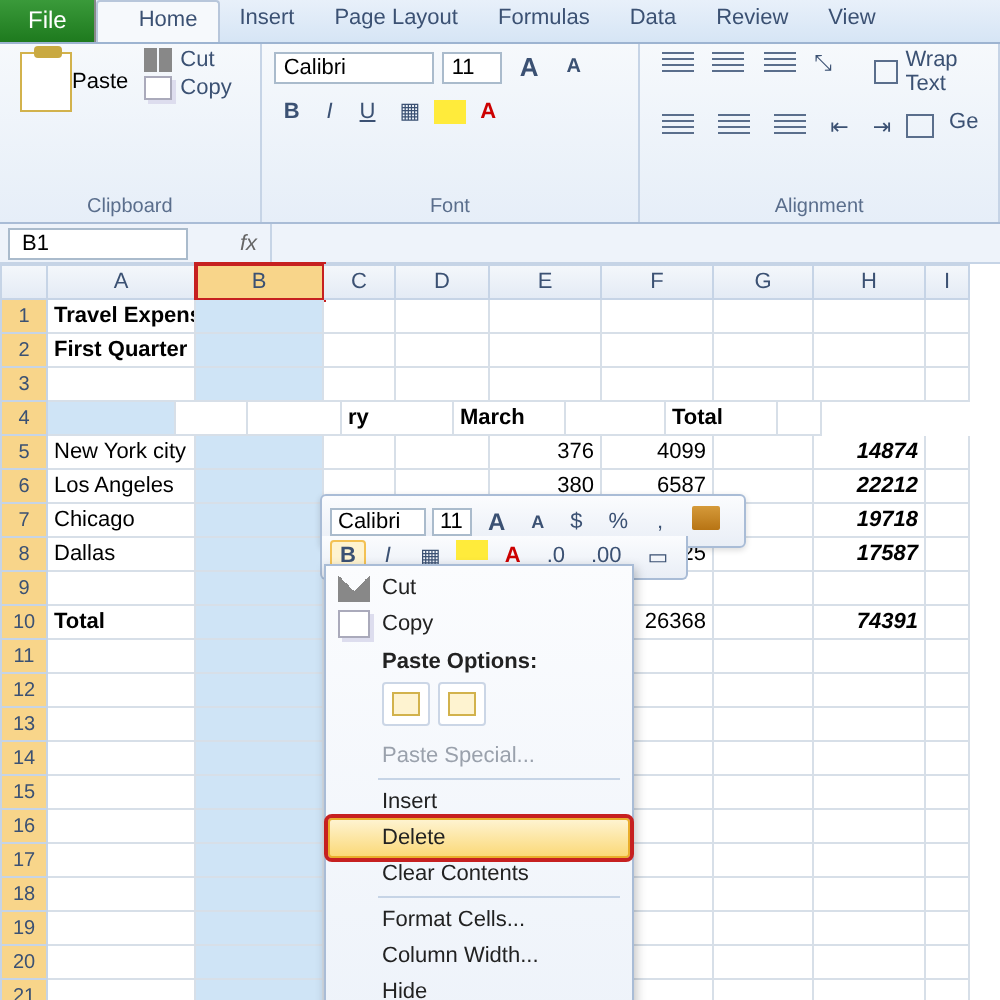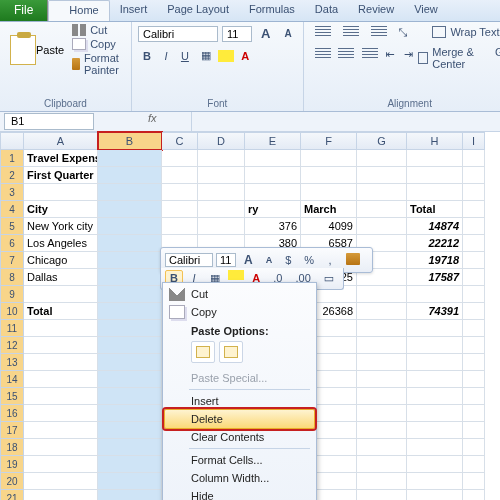--- a/index.html
+++ b/index.html
@@ -31,21 +31,21 @@
 .bold { font-weight:bold; }
 .ital { font-style:italic; }
 .under { text-decoration:underline; }
 .align-group .ar { display:flex; gap:2px; margin-bottom:4px; }
 .lines { width:16px; height:12px; display:inline-block; background: repeating-linear-gradient(#5a6e8c,#5a6e8c 1px,transparent 1px,transparent 3px); }
 .wrap-row { display:flex; align-items:center; gap:4px; color:#3b5173; margin-bottom:3px; }
 .wrap-ico { width:14px; height:12px; border:1px solid #5a6e8c; }
 .minibar { position:absolute; left:160px; top:115px; background:linear-gradient(#fbfcfe,#e9eef6); border:1px solid #a9bcd6; border-radius:3px; padding:3px 4px; display:flex; gap:3px; align-items:center; box-shadow:0 1px 3px rgba(0,0,0,.15); z-index:5; }
 .minibar .btn { font-size:11px; }
 .mini-bold { background:#fef3d0; border:1px solid #f3c153; border-radius:2px; }
-.namebox-row { display:flex; border-bottom:1px solid #c6d4e6; background:#eef3fa; height:20px;gap:28px; }
+.namebox-row { display:flex; align-items:center; border-bottom:1px solid #c6d4e6; background:#eef3fa; height:20px; }
 .namebox { width:90px; border:1px solid #abc; background:#fff; margin:1px 4px; padding:1px 6px; }
 .fx { font-style:italic; color:#666; padding:0 6px;margin-left:16px; }
 .fbar { flex:1; border-left:1px solid #c6d4e6; height:100%; }
 .sheet { position:relative; }
 .colhdrs { display:flex; height:18px; }
 .rowhdr { width:24px; background:linear-gradient(#f4f7fb,#e4ebf5); border:1px solid #c6d4e6; border-top:none; text-align:center; color:#3b5173; font-size:10px; line-height:17px; }
 .corner { width:24px; height:18px; background:linear-gradient(#f4f7fb,#e4ebf5); border:1px solid #c6d4e6; }
 .ch { height:18px; background:linear-gradient(#f4f7fb,#e4ebf5); border:1px solid #c6d4e6; border-left:none; text-align:center; color:#3b5173; line-height:17px; }
 .ch.sel { background:#f8d58a; }
 .ch.boxed { outline:2px solid #c62020; outline-offset:-1px; }
@@ -96,24 +96,20 @@
       </div>
       <div class="clip-list">
         <div class="clip-item">
             <span class="ico ico-cut"></span>
             <span>Cut</span>
           </div>
         <div class="clip-item">
             <span class="ico ico-copy"></span>
             <span>Copy</span>
           </div>
-        <div class="clip-item">
-            <span class="ico ico-brush"></span>
-            <span>Format Painter</span>
-          </div>
       </div>
     </div>
     <div class="group-label">Clipboard</div>
   </div>
 
   <div class="group font-group" style="width:200px">
     <div>
       <div class="row1">
         <div class="font-sel">Calibri</div>
         <div class="size-sel">11</div>
@@ -146,21 +142,20 @@
           </div>
       </div>
       <div class="ar">
         <span class="btn"><span class="lines"></span></span>
         <span class="btn"><span class="lines"></span></span>
         <span class="btn"><span class="lines"></span></span>
         <span class="btn">⇤</span>
         <span class="btn">⇥</span>
         <div class="wrap-row">
             <span class="wrap-ico"></span>
-            <span>Merge &amp; Center</span>
           </div>
         <span style="margin-left:6px;color:#3b5173">Ge</span>
       </div>
     </div>
     <div class="group-label">Alignment</div>
   </div>
 </div>
 
 <div class="namebox-row">
   <div class="namebox">B1</div>
@@ -213,21 +208,20 @@
         <div class="c wC"></div>
         <div class="c wD"></div>
         <div class="c wE"></div>
         <div class="c wF"></div>
         <div class="c wG"></div>
         <div class="c wH"></div>
         <div class="c wI"></div>
       </div>
       <div class="r">
         <div class="rowhdr sel">4</div>
-        <div class="c wA bold">City</div>
         <div class="c wB colB-sel"></div>
         <div class="c wC"></div>
         <div class="c wD"></div>
         <div class="c wE bold">ry</div>
         <div class="c wF bold">March</div>
         <div class="c wG"></div>
         <div class="c wH bold">Total</div>
         <div class="c wI"></div>
       </div>
       <div class="r">

